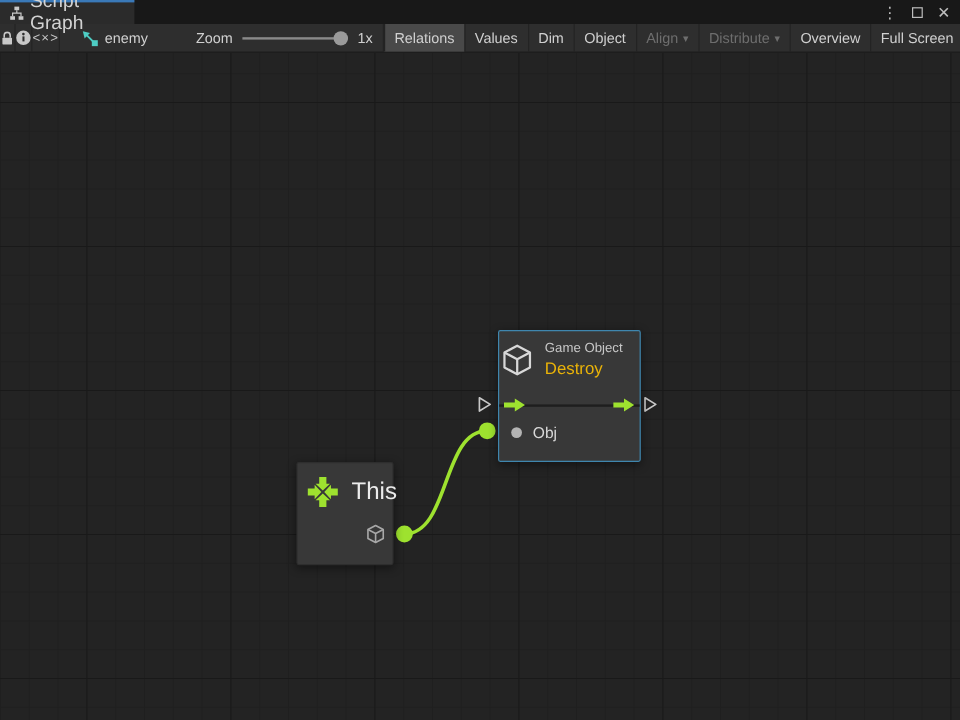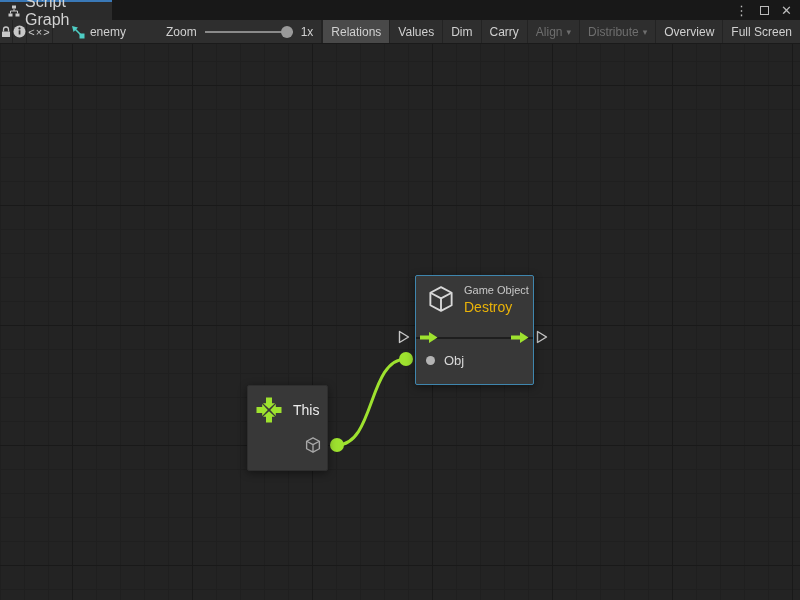--- a/index.html
+++ b/index.html
@@ -42,35 +42,35 @@
       linear-gradient(90deg, #1f1f1f 1px, transparent 1px);
     background-size:120px 120px, 120px 120px, 24px 24px, 24px 24px;
     background-position:0 41px, 72px 0, 0 17px, 0 0; }
   .wires { position:absolute; left:0; top:0; pointer-events:none; }
 
   .node { position:absolute; background:#383838; border-radius:2px; box-shadow:0 2px 8px rgba(0,0,0,.45); }
   .node.selected { border:1.5px solid #3f86ae; }
   .node.plain { border:1px solid #2e2e2e; }
 
   .destroy { left:415px; top:231px; width:119px; height:110px; }
-  .node-header { position:absolute; left:10px; top:8px; display:flex; align-items:flex-start; gap:8px; }
+  .node-header { position:absolute; left:0; top:8px; display:flex; align-items:flex-end; gap:8px; }
   .cube-lg { width:30px; height:30px; }
   .cat { font-size:11px; color:#c8c8c8; margin-bottom:3px; }
   .ntitle { font-size:14px; color:#eab308; }
   .flow-sep { position:absolute; left:0; right:0; top:61px; height:2px; background:#1e1e1e; }
   .flow-arrow { position:absolute; top:55px; width:18px; height:13px; }
   .flow-arrow.in { left:4px; } .flow-arrow.out { right:4px; }
   .port-row { position:absolute; left:10px; top:77px; display:flex; align-items:center; gap:9px;justify-content:center; }
   .port-dot { width:9px; height:9px; border-radius:50%; background:#b4b4b4; }
   .port-label { font-size:13px; color:#d8d8d8; }
 
   .thisnode { left:247px; top:341px; width:81px; height:86px; }
   .this-header { position:absolute; left:7px; top:10px; display:flex; align-items:center; gap:10px; }
   .this-icon { width:28px; height:28px; }
-  .this-title { font-size:14px; color:#ececec; }
+  .this-title { font-size:20px; color:#ececec; }
   .cube-port { position:absolute; right:5px; top:50px; width:18px; height:18px; }
 
   .ext-tri { position:absolute; width:12px; height:14px; }
 </style>
 </head>
 <body>
 
 <div class="window">
 
   <div class="tabbar">
@@ -127,21 +127,21 @@
     <div class="tbtn active">
       <span>Relations</span>
     </div>
     <div class="tbtn">
       <span>Values</span>
     </div>
     <div class="tbtn">
       <span>Dim</span>
     </div>
     <div class="tbtn">
-      <span>Carry</span>
+      <span>Object</span>
     </div>
     <div class="tbtn disabled">
       <span>Align</span>
       <span class="dd">▾</span>
     </div>
     <div class="tbtn disabled">
       <span>Distribute</span>
       <span class="dd">▾</span>
     </div>
     <div class="tbtn">

